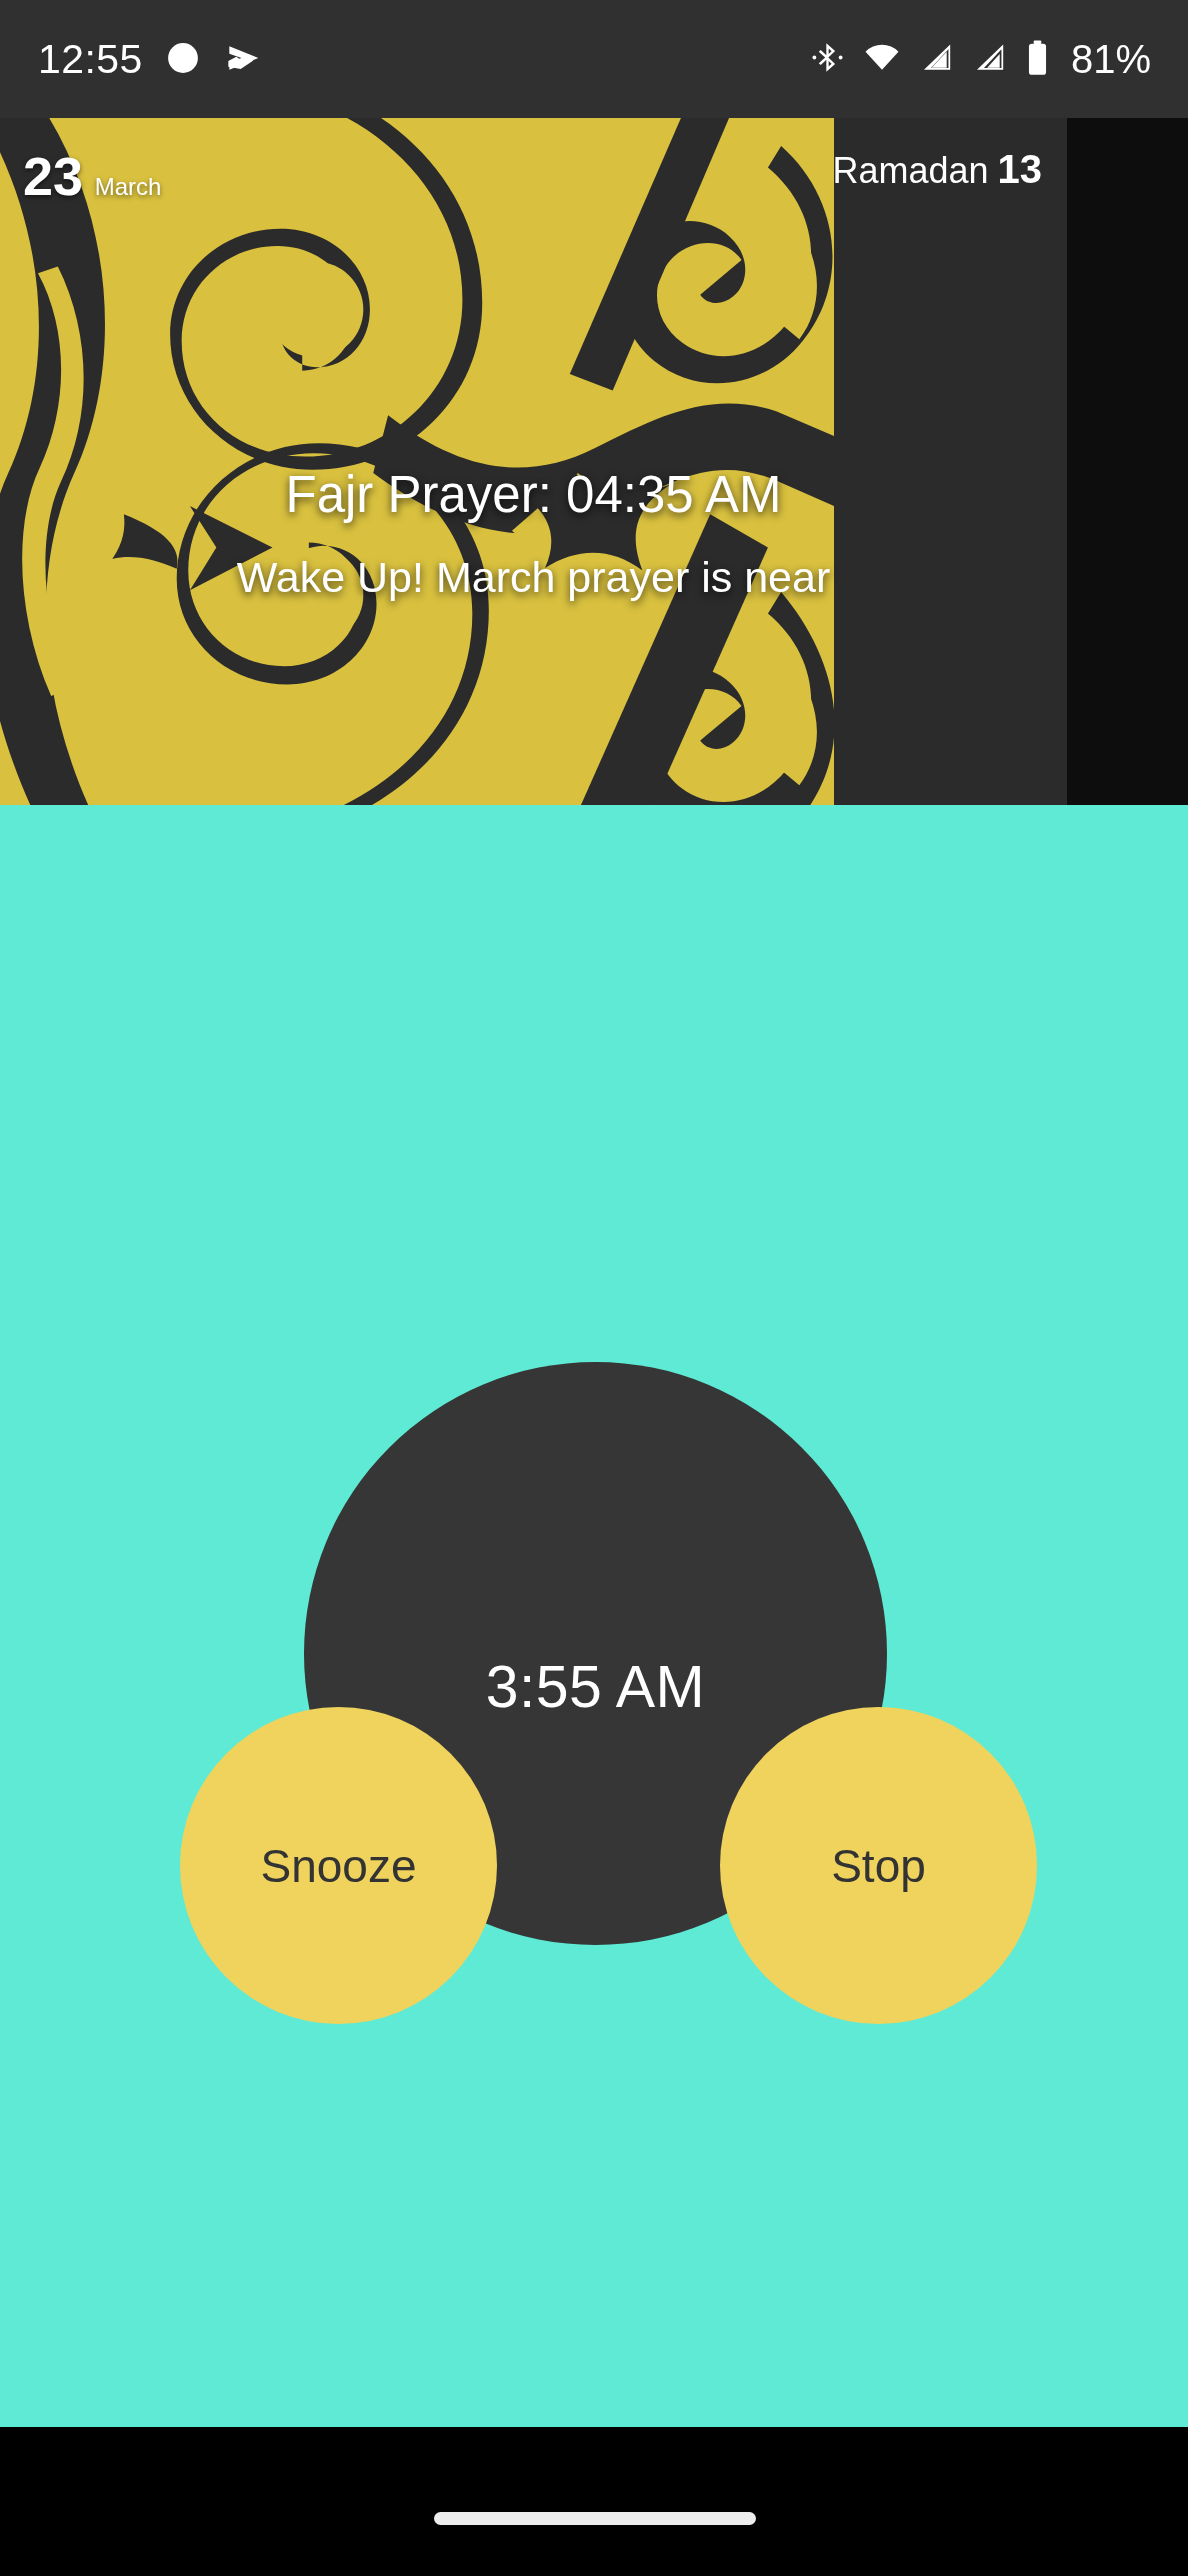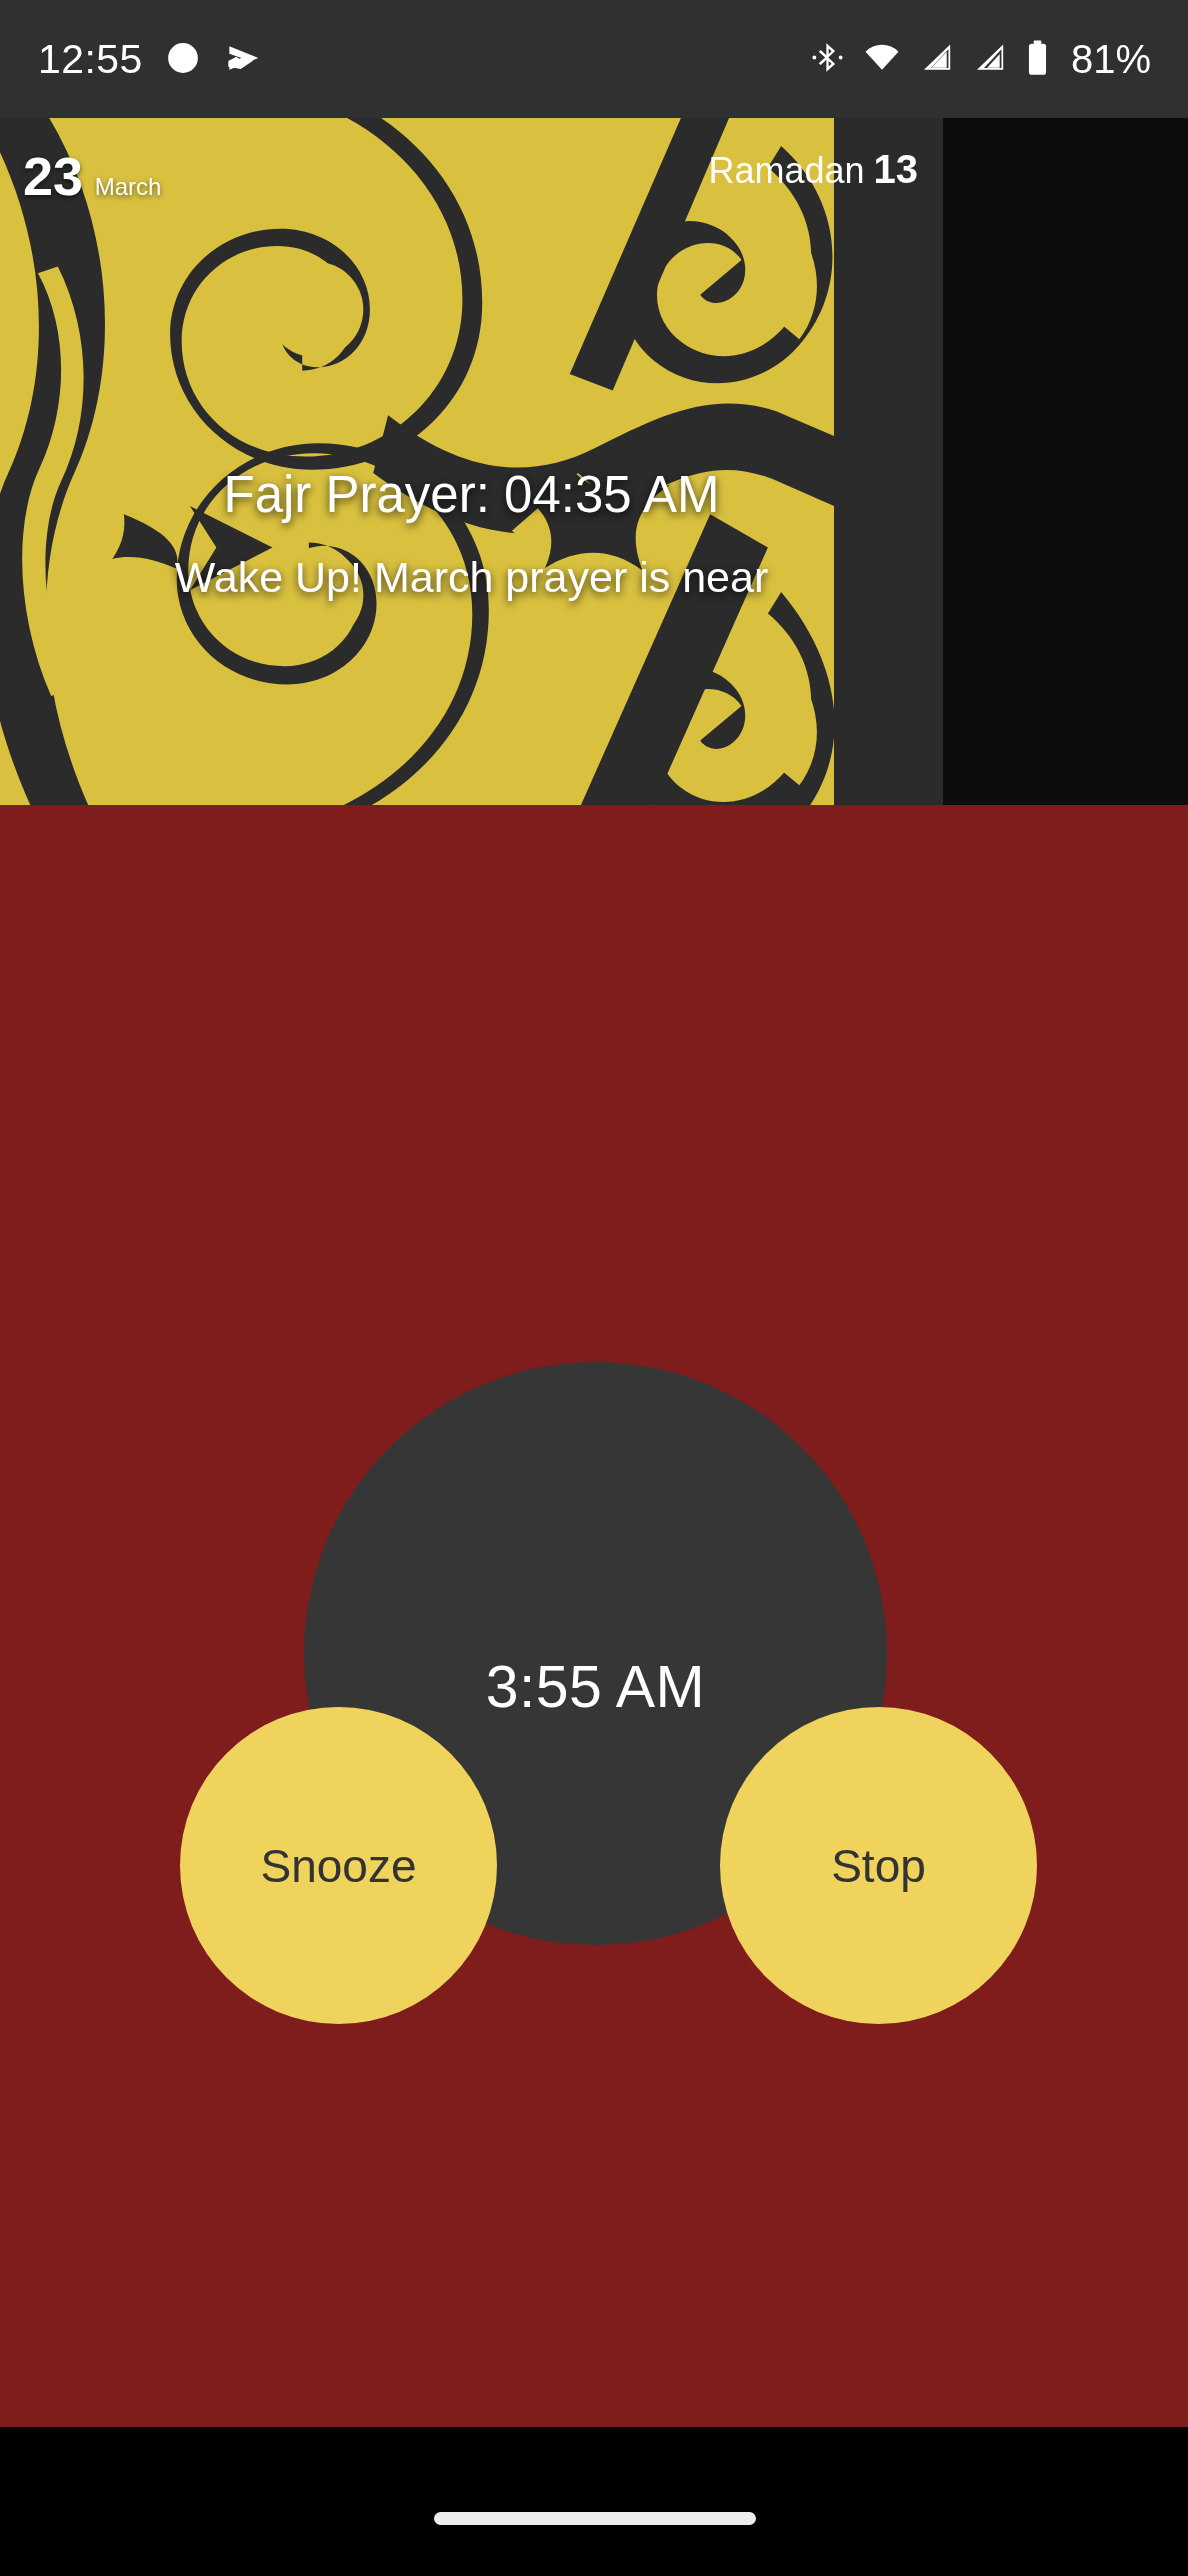--- a/index.html
+++ b/index.html
@@ -27,21 +27,21 @@
   }
   .sb-left { display:flex; align-items:center; gap:21.5px; flex:0 0 auto; }
   .sb-right { display:flex; align-items:center; gap:18px; margin-left:auto;justify-content:flex-end; }
   .sb-time { font-size:41px; font-weight:500; letter-spacing:0.4px; line-height:1; }
   .sb-battpct { font-size:40px; font-weight:500; line-height:1; margin-left:3.3px; }
   .sb-icon { display:block; }
 
   
   #banner {
     position:absolute; left:0; top:118px;
-    width:943px; height:687px;
+    width:1067px; height:687px;
     background:#2B2B2B;
     overflow:hidden;
   }
   #banner-pattern {
     position:absolute; left:0; top:0;
     width:834px; height:687px;
     overflow:hidden;
   }
   #banner-date {
     position:absolute; left:23px; top:31px;
@@ -71,21 +71,21 @@
   #banner-subtitle {
     margin-top:26.4px;
     font-size:43px; font-weight:400; line-height:1.18;
     text-shadow:0 2.5px 8.3px rgba(0,0,0,.75);
   }
 
   
   #main {
     position:absolute; left:0; top:805px;
     width:1189px; height:1622px;
-    background:#7f1d1d;
+    background:#5eead4;
   }
   #alarm-cluster {
     position:absolute; left:0; top:0;
     width:1189px; height:1622px;
   }
   #clock-circle {
     position:absolute;
     left:304px; top:557px;
     width:583px; height:583px;
     border-radius:50%;

